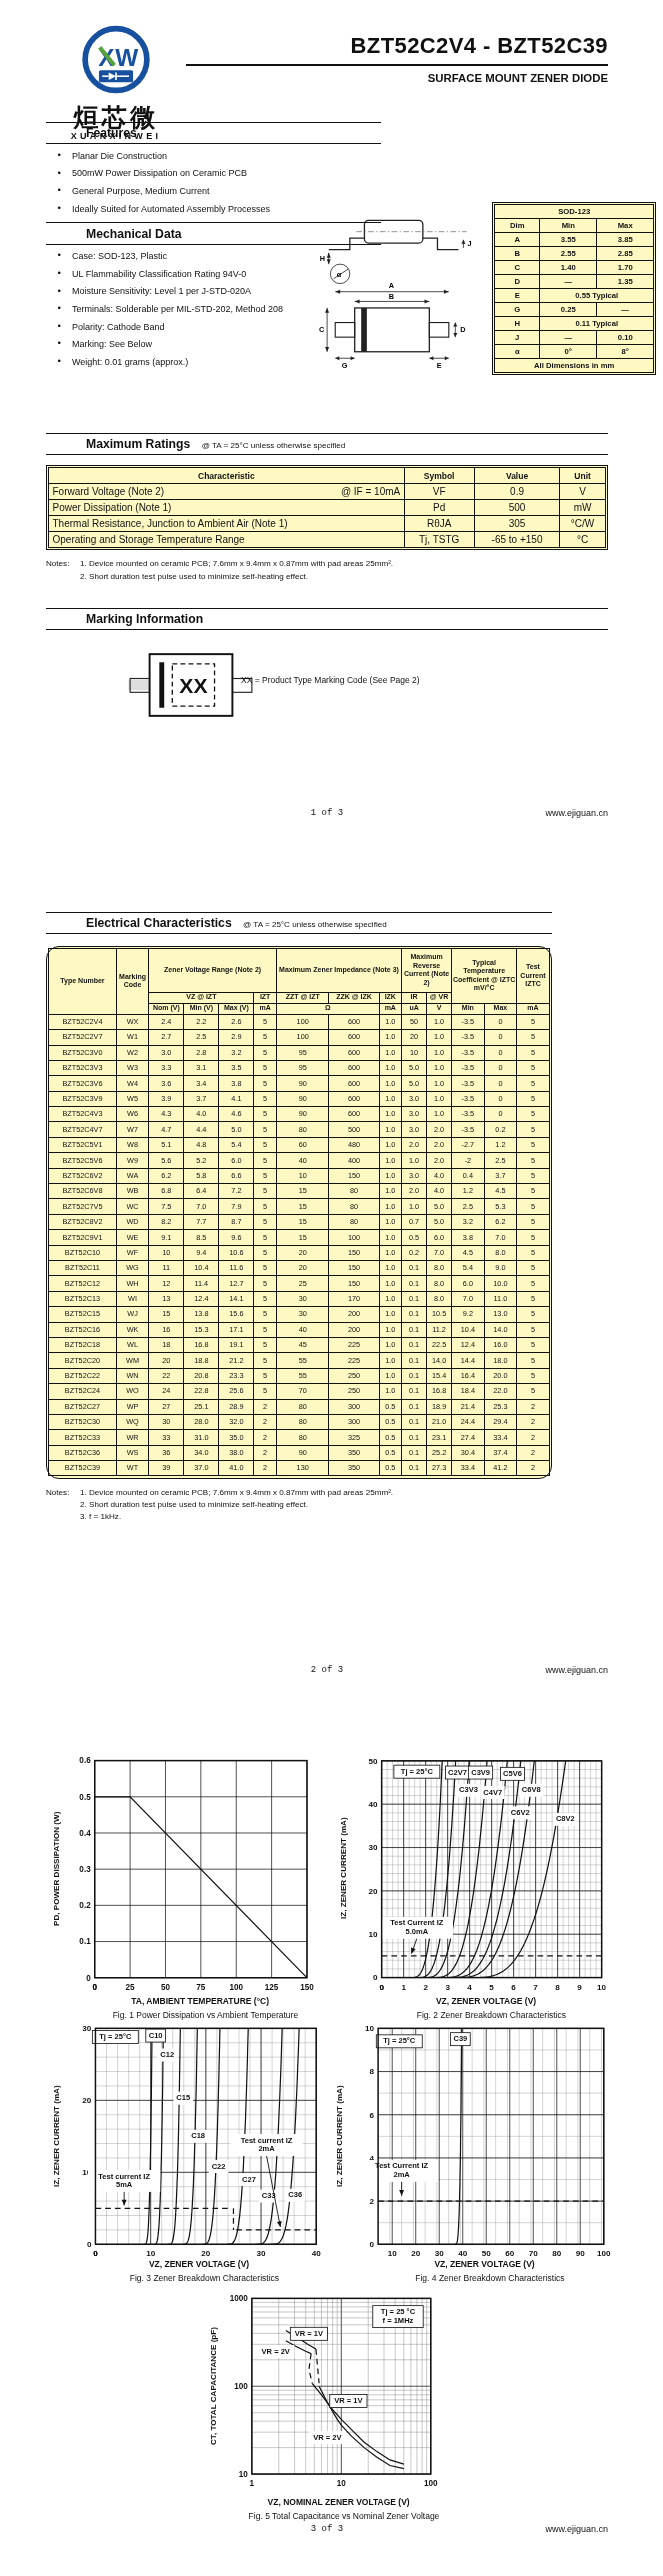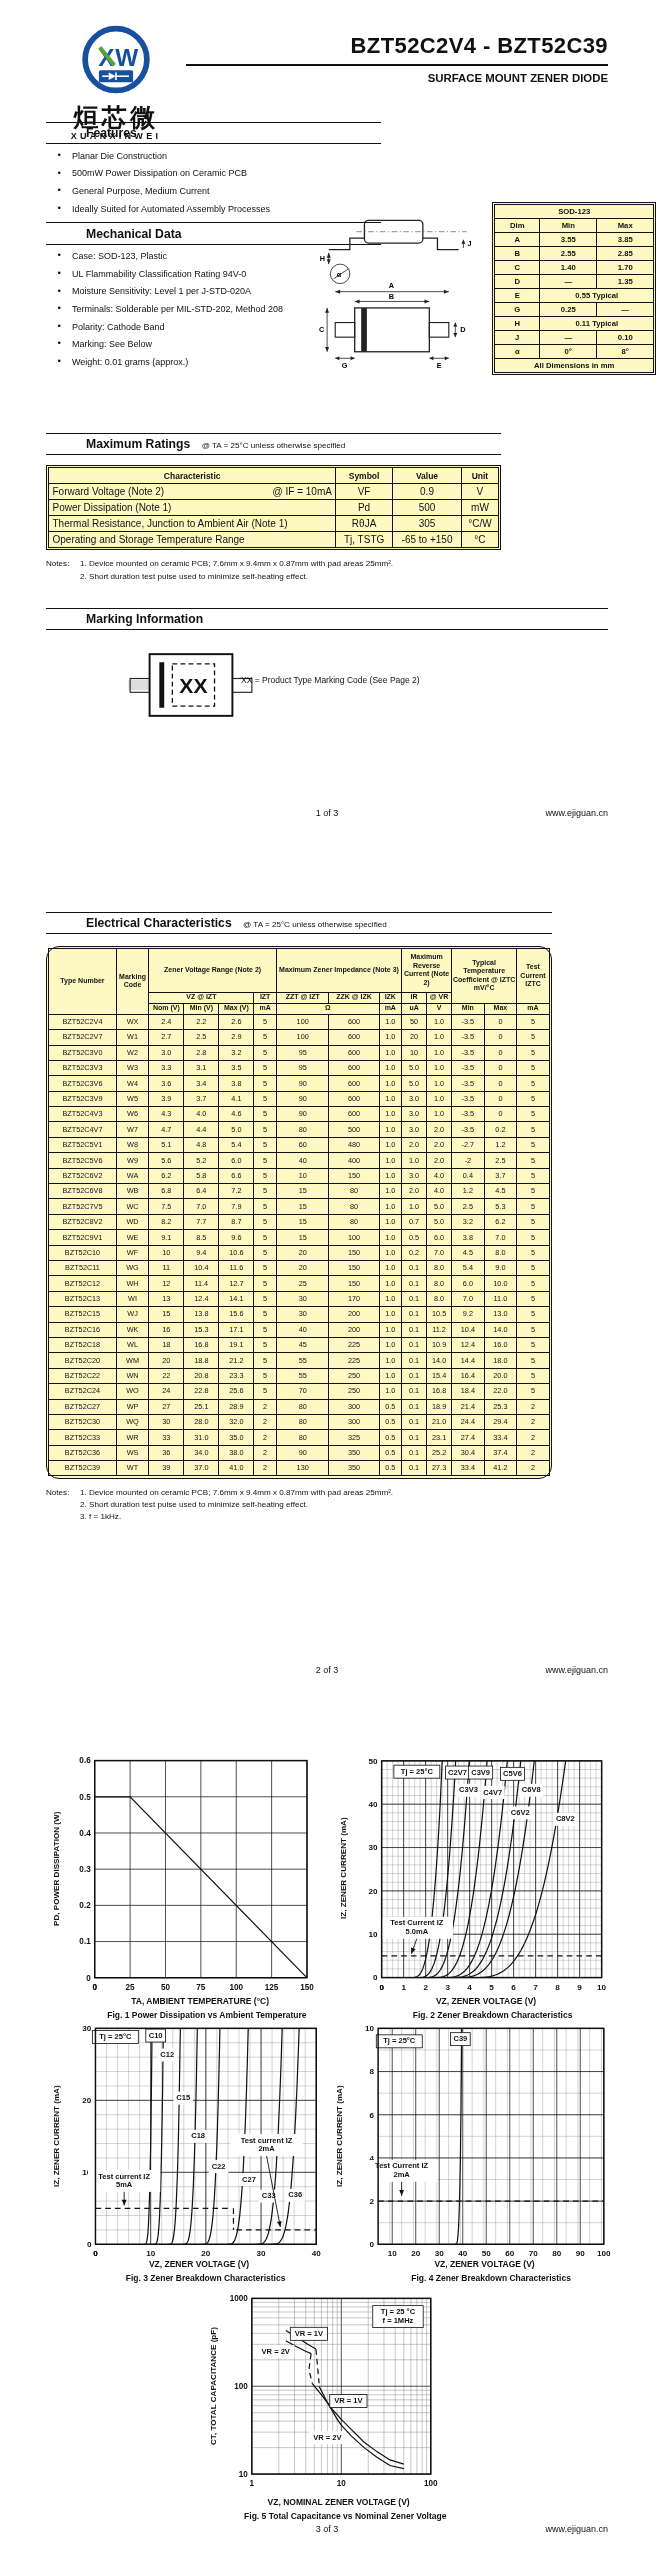--- a/index.html
+++ b/index.html
@@ -34,56 +34,56 @@
   table{border-collapse:collapse;width:100%;}
   th,td{border:0.8px solid #111;text-align:center;vertical-align:middle;}
 
   #sod-wrap{left:492px;top:202px;width:160px;}
   #sod-table th,#sod-table td{font-size:7.7px;font-weight:700;padding:2px 1.6px;}
 
   #drawing-wrap{left:319px;top:207px;width:172px;height:167px;}
   .dim-text{font-size:9px;font-weight:700;font-family:"Liberation Sans",sans-serif;}
 
   
-  #maxratings-sect{top:433px;width:455px;}
+  #maxratings-sect{top:433px;width:562px;}
   #mr-table th{font-size:8.5px;font-weight:700;padding:2.4px 1.6px;}
   #mr-table td{font-size:10px;padding:2px 3.3px;}
   #mr-table td.mr-char{text-align:left;}
   .mr-char-inner{display:flex;justify-content:space-between;}
   #mr-table-wrap{margin-top:9.8px;}
   .notes{margin-top:8.1px;font-size:8.1px;line-height:12.2px;display:flex;}
   .notes .nlabel{width:34px;flex:none;}
   .notes .nbody div{margin:0;}
 
   
   #marking-sect{top:608px;width:562px;}
   #marking-diagram{left:122px;top:649px;}
   #marking-note{left:241px;top:675px;font-size:8.5px;}
 
   
   .pfooter{left:46px;width:562px;font-size:9px;display:flex;align-items:center;}
-  .pfooter .fcenter{position:absolute;left:0;right:0;text-align:center;}
+  .pfooter .fcenter{position:absolute;left:0;right:0;text-align:center;font-family:Liberation Mono, monospace;}
   .pfooter .fright{position:absolute;right:0;}
   #footer1{top:813px;} #footer2{top:1670px;} #footer3{top:2529px;}
 
   
   #elec-sect{top:912px;width:506px;}
   #ec-table-wrap{margin-top:11.4px;border-radius:13px;}
   #ec-table th{font-size:7px;font-weight:700;padding:0.8px 0.8px;line-height:8.5px;}
   #ec-table td{font-size:7.3px;padding:2.3px 0.8px;line-height:9.8px;}
   #ec-table tr.h1 th{height:41px;}
 
   
   .fig{overflow:visible;}
   .fig svg{position:absolute;left:0;top:0;overflow:visible;}
   .fig .ylabel{position:absolute;left:0px;width:12.2px;display:flex;align-items:center;justify-content:center;
      writing-mode:vertical-rl;transform:rotate(180deg);font-size:8.1px;font-weight:700;white-space:nowrap;}
   .fig .xlabel,.fig .caption{position:absolute;left:50%;transform:translateX(-39%);white-space:nowrap;
      font-size:8.5px;font-weight:700;text-align:center;}
-  .fig .caption{font-weight:700;}
+  .fig .caption{font-weight:400;}
   #fig1{left:50px;top:1749px;width:270px;height:281px;}
   #fig2{left:337px;top:1749px;width:276px;height:281px;}
   #fig3{left:50px;top:2017px;width:276px;height:276px;}
   #fig4{left:333px;top:2017px;width:281px;height:276px;}
   #fig5{left:207px;top:2287px;width:232px;height:244px;}
   #fig1 .ylabel,#fig2 .ylabel{top:11.4px;height:217px;}
   #fig3 .ylabel,#fig4 .ylabel{top:11.4px;height:216px;}
   #fig5 .ylabel{top:11.4px;height:176px;}
   .fig .xlabel{top:calc(100% - 34px);}
   .fig .caption{top:calc(100% - 20.3px);}
@@ -760,21 +760,21 @@
               <td>BZT52C18</td>
               <td>WL</td>
               <td>18</td>
               <td>16.8</td>
               <td>19.1</td>
               <td>5</td>
               <td>45</td>
               <td>225</td>
               <td>1.0</td>
               <td>0.1</td>
-              <td>10.9</td>
+              <td>22.5</td>
               <td>12.4</td>
               <td>16.0</td>
               <td>5</td>
             </tr>
             <tr>
               <td>BZT52C20</td>
               <td>WM</td>
               <td>20</td>
               <td>18.8</td>
               <td>21.2</td>

